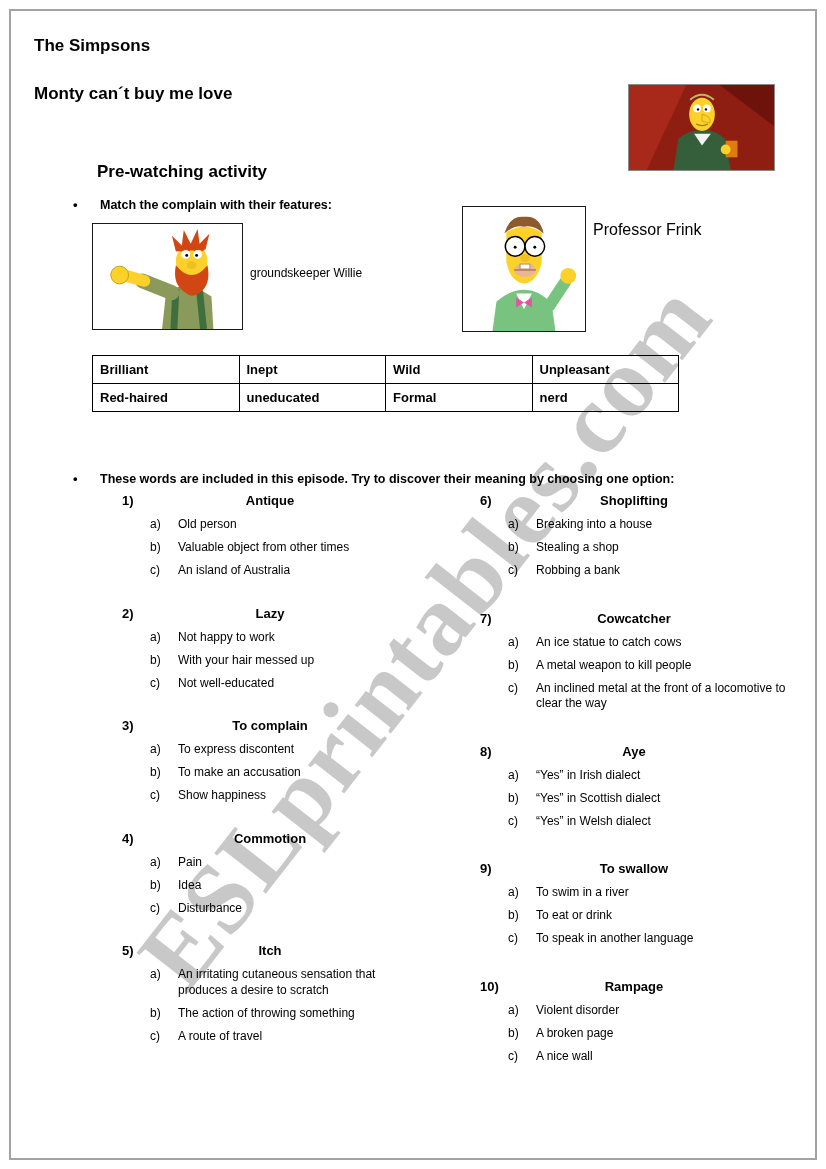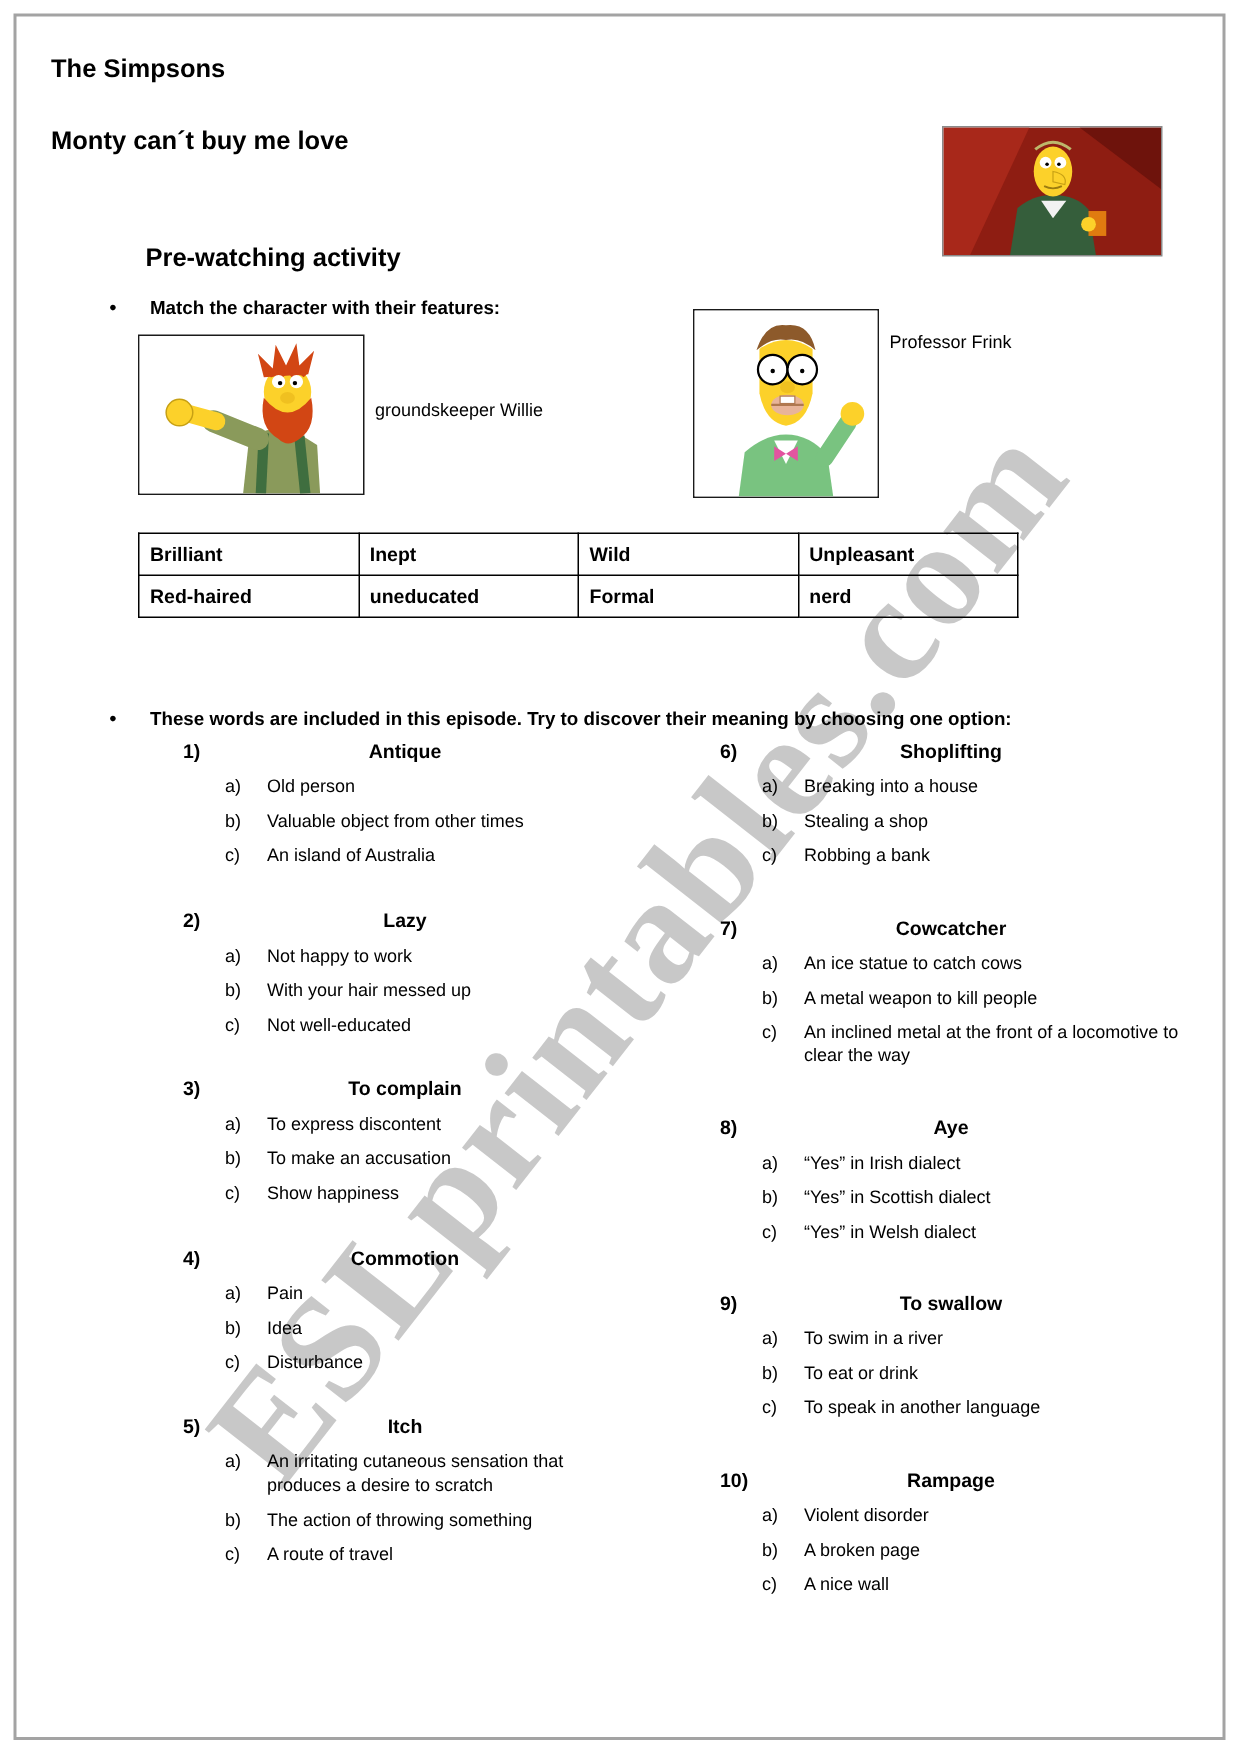--- a/index.html
+++ b/index.html
@@ -38,21 +38,21 @@
   .prewatch { position:absolute; left:97px; top:162px; font-size:17px; font-weight:bold; }
 
   .bullet-row { position:absolute; display:flex; font-weight:bold; font-size:12.5px; line-height:16px; }
   .bullet-row.first  { left:73px; top:197px; width:640px; }
   .bullet-row.second { left:73px; top:471px; width:700px; }
   .bullet { width:27px; flex:none; font-size:13px; }
 
   .willie-box { position:absolute; left:92px;  top:223px; width:151px; height:107px; border:1px solid #1a1a1a; background:#fff; }
   .frink-box  { position:absolute; left:462px; top:206px; width:124px; height:126px; border:1px solid #1a1a1a; background:#fff; }
   .willie-label { position:absolute; left:250px; top:266px; font-size:12px; }
-  .frink-label  { position:absolute; left:593px; top:221px; font-size:12px; }
+  .frink-label  { position:absolute; left:593px; top:221px; font-size:16px; }
 
   table.features { position:absolute; left:92px; top:355px; width:587px; border-collapse:collapse; }
   table.features td {
     border:1px solid #000; width:25%; height:28px; padding:2px 7px;
     font-size:13px; font-weight:bold; vertical-align:middle; background:transparent;
   }
 
   .questions { position:absolute; left:0; top:492px; display:flex; align-items:flex-start; }
   .col-left  { margin-left:120px; width:300px; }
   .col-right { margin-left:58px;  width:312px; }
@@ -95,21 +95,21 @@
         <path d="M68,40 q6,3 12,0" fill="none" stroke="#9c7c10" stroke-width="1.2"></path>
         <rect x="98" y="57" width="12" height="17" fill="#e07b10"></rect>
         <circle cx="98" cy="66" r="5" fill="#fcd12a"></circle>
       </svg>
     </div>
 
     <div class="prewatch">Pre-watching activity</div>
 
     <div class="bullet-row first">
       <span class="bullet">•</span>
-      <span>Match the character with their features:</span>
+      <span>Match the complain with their features:</span>
     </div>
 
     <div class="willie-box">
       <svg viewBox="0 0 151 107" preserveAspectRatio="none">
         <rect width="151" height="107" fill="#ffffff"></rect>
         <path d="M70,107 L74,70 Q88,60 104,64 L120,74 L122,107 Z" fill="#8a9a5b"></path>
         <path d="M84,66 L82,107" stroke="#3f6e3f" stroke-width="7"></path>
         <path d="M108,68 L112,107" stroke="#3f6e3f" stroke-width="7"></path>
         <path d="M80,70 L50,58" stroke="#8a9a5b" stroke-width="15" stroke-linecap="round"></path>
         <path d="M52,58 L34,53" stroke="#fcd12a" stroke-width="12" stroke-linecap="round"></path>

